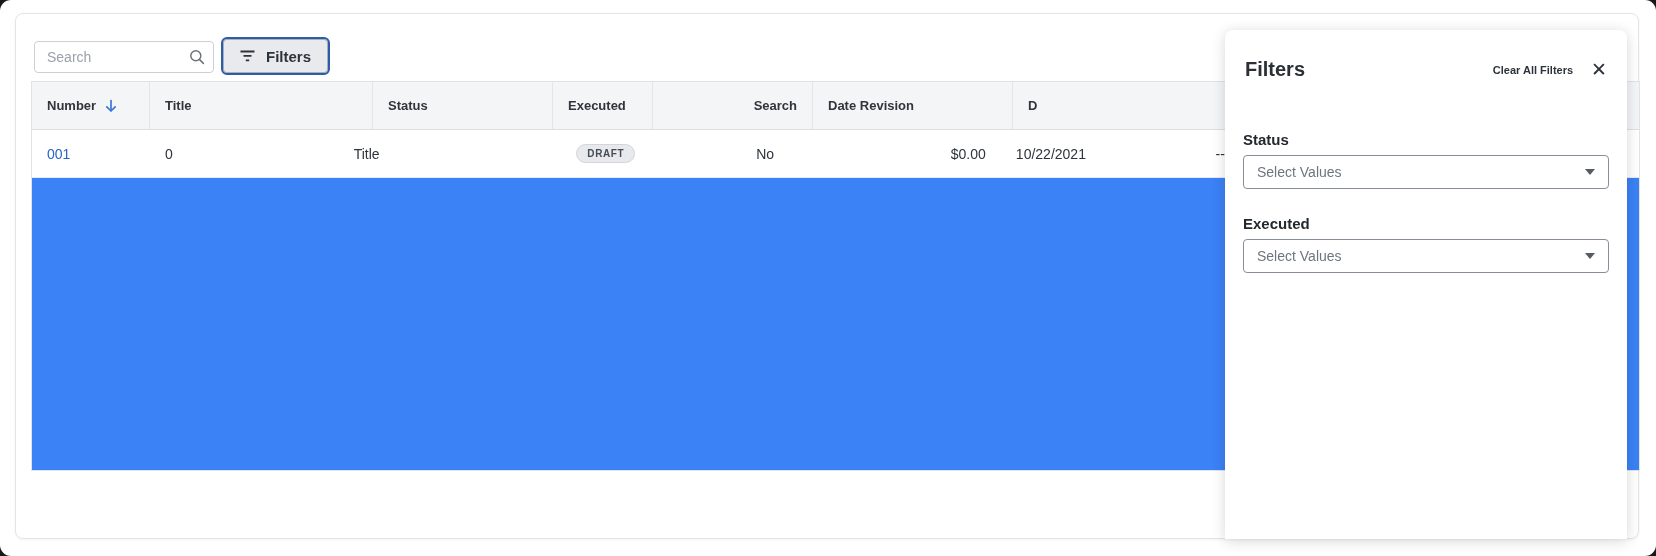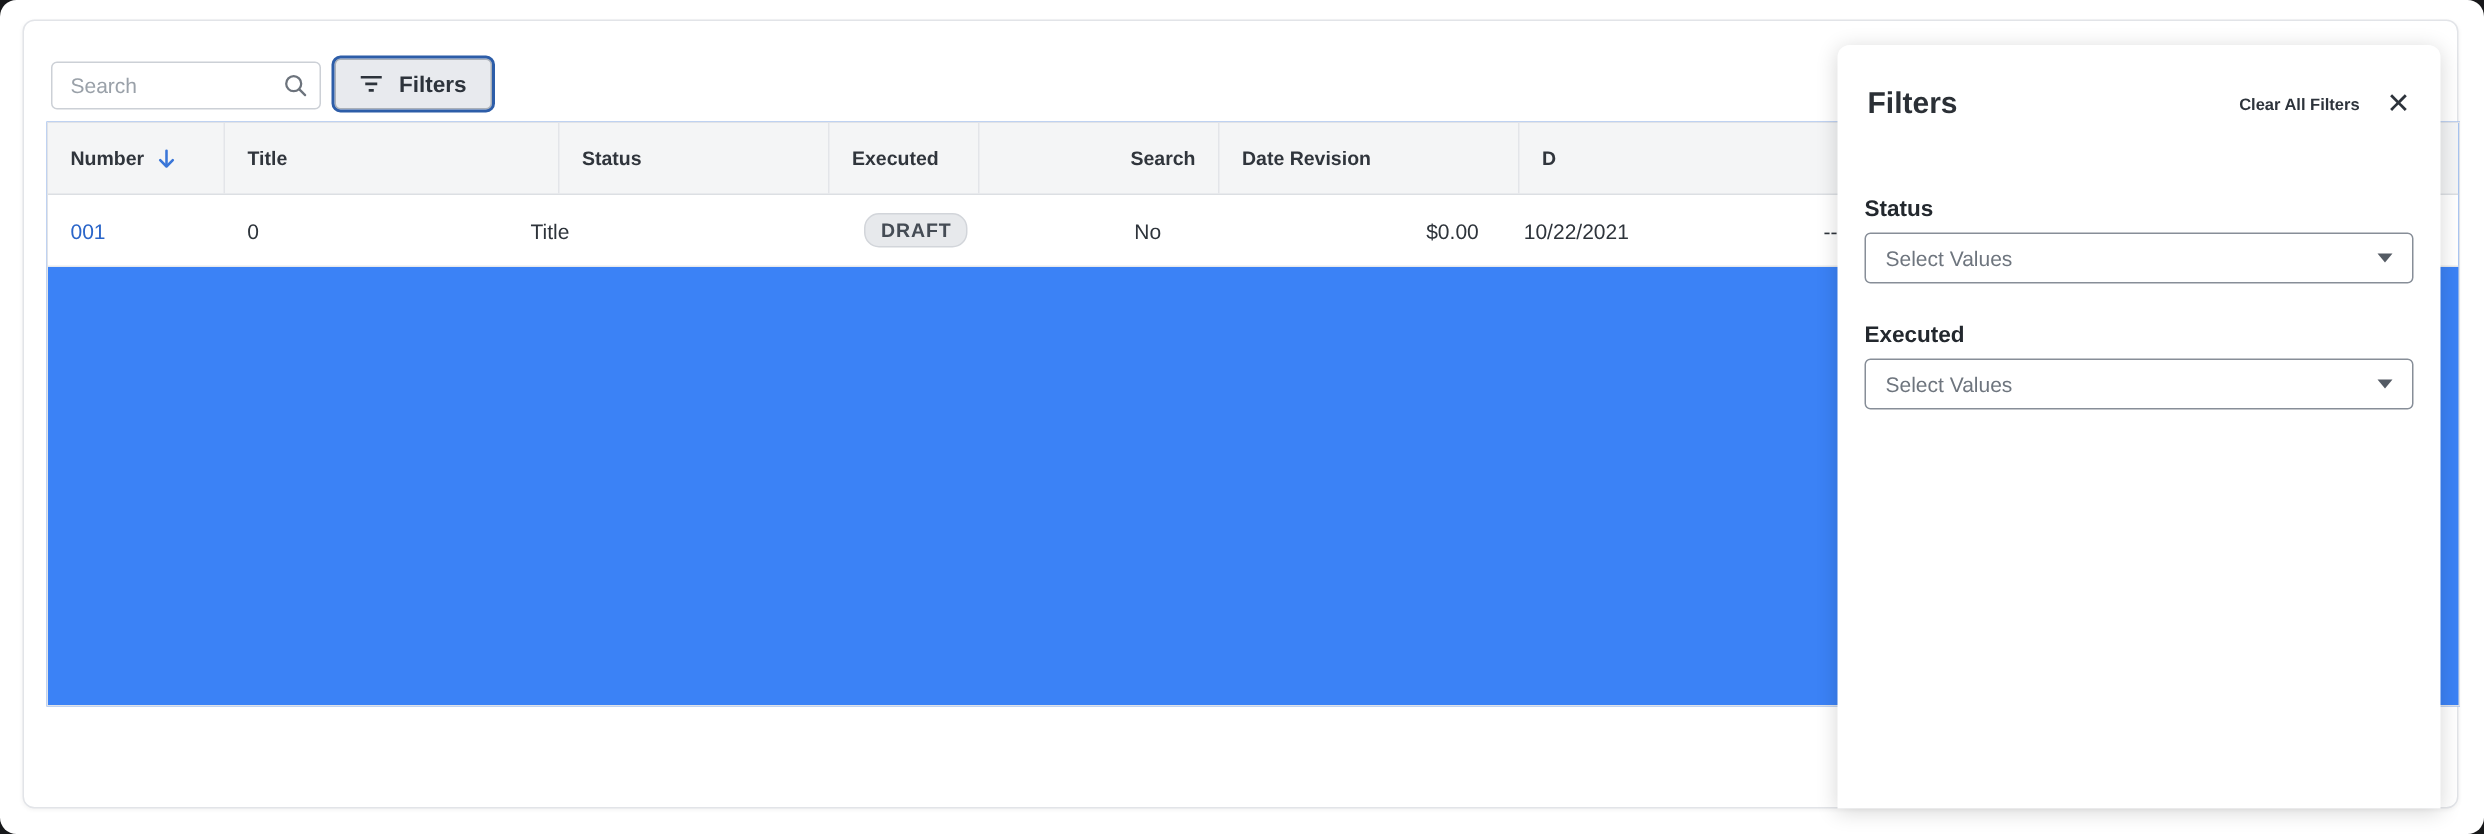--- a/index.html
+++ b/index.html
@@ -58,21 +58,21 @@
     padding:0 15px; height:100%;
     font-size:14px; color:#2e343b;
   }
   .c0 { width:118px; } .c1 { width:189px; } .c2 { width:223px; }
   .c3 { width:180px; } .c4 { width:100px; } .c5 { width:160px; justify-content:flex-end; }
   .c6 { width:200px; } .c7 { width:439px; border-right:none; }
   .link { color:#2a65c9; cursor:pointer; text-decoration:none; }
   .badge {
     display:inline-block; padding:3px 10px;
     background:#e7e9ec; border:1px solid #d2d5da; border-radius:10px;
-    font-size:13px; font-weight:bold; letter-spacing:.6px; color:#454c55;
+    font-size:10px; font-weight:bold; letter-spacing:.6px; color:#454c55;
   }
   
   .drawer {
     position:absolute; left:1225px; top:30px;
     width:402px; height:509px;
     background:#fff; border-radius:8px 8px 0 0;
     box-shadow:0 2px 14px rgba(0,0,0,.16);
     z-index:5;
   }
   .drawer-header {

